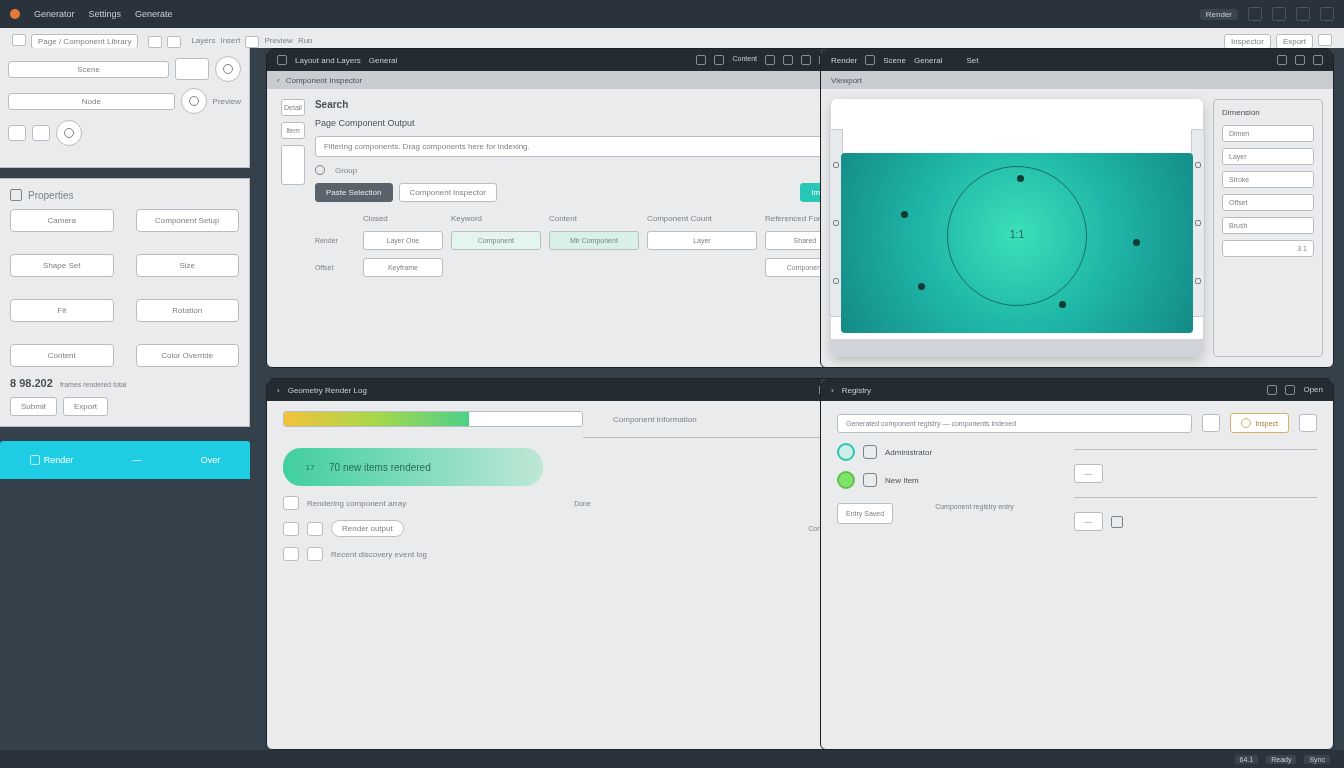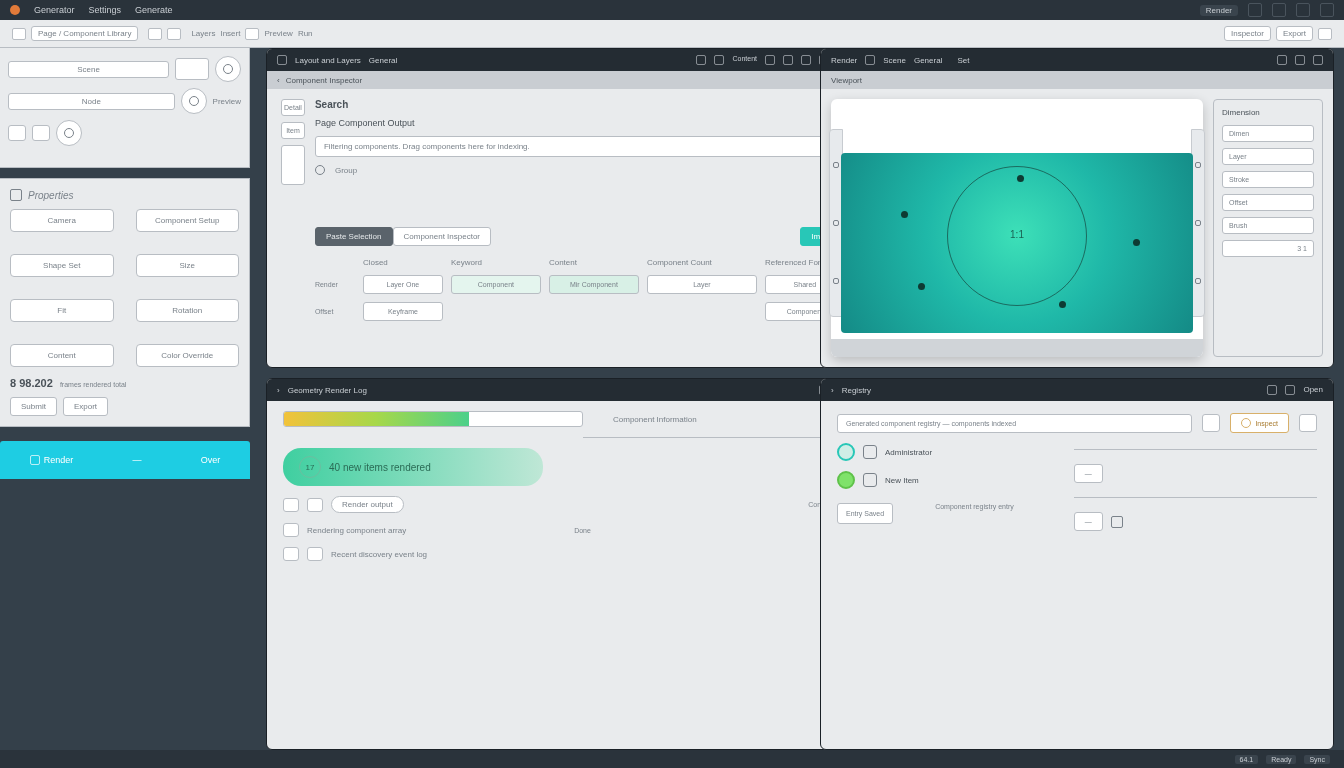--- a/index.html
+++ b/index.html
@@ -15,42 +15,42 @@
     --text-mid:#7a828a;
     --text-light:#c9ced3;
     --accent-teal:#28c7b7;
     --accent-green:#3dd6a4;
     --accent-cyan:#1ecde3;
     --accent-orange:#e27b3a;
   }
   *{box-sizing:border-box;margin:0;padding:0;font-family:"Segoe UI",Arial,sans-serif;}
   body{width:1344px;height:768px;background:var(--bg-dark);overflow:hidden;position:relative;font-size:10px;color:var(--text-mid);}
   
-  .app-chrome{height:20px;background:var(--bg-darker);display:flex;align-items:center;padding:0 10px;gap:14px;color:var(--text-light);font-size:9px;}
+  .app-chrome{height:28px;background:var(--bg-darker);display:flex;align-items:center;padding:0 10px;gap:14px;color:var(--text-light);font-size:9px;}
   .app-chrome .logo{width:10px;height:10px;border-radius:50%;background:var(--accent-orange);}
   .app-chrome .right{margin-left:auto;display:flex;gap:10px;align-items:center;}
   .app-chrome .chip{background:#3a444d;border-radius:3px;padding:1px 6px;font-size:8px;}
   .app-chrome .iconbtn{width:14px;height:14px;border:1px solid #4a545d;border-radius:2px;}
   
   .toolbar2{height:28px;background:var(--bg-lighter);border-bottom:1px solid var(--border);display:flex;align-items:center;gap:10px;padding:0 12px;font-size:8px;color:var(--text-mid);}
-  .toolbar2 .seg{display:flex;gap:5px;align-items:center;}
+  .toolbar2 .seg{display:flex;gap:5px;align-items:flex-start;}
   .toolbar2 .pill{border:1px solid var(--border);border-radius:3px;padding:2px 6px;background:#fff;}
   .toolbar2 .sq{width:14px;height:12px;border:1px solid var(--border);border-radius:2px;background:#fff;}
   .toolbar2 .spacer{flex:1;}
   
   .workspace{position:absolute;top:48px;left:0;right:0;bottom:18px;background:var(--bg-dark);}
   
   .left-dock{position:absolute;left:0;top:0;width:250px;bottom:0;}
   .ld-top{height:120px;background:var(--bg-lighter);border:1px solid var(--border);border-left:none;border-top:none;padding:8px;display:flex;flex-direction:column;gap:6px;}
   .ld-top .row{display:flex;gap:6px;align-items:center;}
   .ld-top .tag{border:1px solid var(--border);border-radius:3px;padding:3px 8px;background:#fff;font-size:8px;flex:1;text-align:center;}
   .ld-top .circ{width:26px;height:26px;border:1px solid var(--border);border-radius:50%;background:#fff;display:flex;align-items:center;justify-content:center;}
   .ld-top .circ::after{content:"";width:8px;height:8px;border:1px solid var(--text-mid);border-radius:50%;}
   .ld-mid{background:var(--bg-lighter);border:1px solid var(--border);border-left:none;margin-top:10px;padding:10px;}
-  .ld-mid .head{display:flex;align-items:center;gap:6px;margin-bottom:8px;font-style:italic;}
+  .ld-mid .head{display:flex;align-items:center;gap:6px;margin-bottom:8px;}
   .ld-mid .head .ico{width:12px;height:12px;border:1px solid var(--text-mid);border-radius:2px;}
   .ld-mid .grid{display:grid;grid-template-columns:1fr 1fr;gap:22px;}
   .ld-mid .cell{border:1px solid var(--border);border-radius:4px;padding:6px;background:#fff;font-size:8px;text-align:center;}
   .ld-mid .stat{margin-top:10px;font-size:11px;font-weight:600;color:var(--text-dark);}
   .ld-mid .btns{display:flex;gap:6px;margin-top:8px;}
   .ld-mid .btn{border:1px solid var(--border);border-radius:3px;padding:4px 10px;background:#fff;font-size:8px;}
   .ld-foot{margin-top:14px;height:38px;background:var(--accent-cyan);border-radius:3px 3px 0 0;display:flex;align-items:center;justify-content:space-around;color:#fff;font-size:9px;}
   .ld-foot .item{display:flex;align-items:center;gap:4px;}
   .ld-foot .dot{width:10px;height:10px;border:1px solid rgba(255,255,255,.7);border-radius:2px;}
   
@@ -61,21 +61,21 @@
   .panel .titlebar .micon{width:10px;height:10px;opacity:.6;border:1px solid var(--text-light);border-radius:2px;}
   .panel .subbar{height:18px;background:#c9cdd2;display:flex;align-items:center;padding:0 10px;font-size:8px;color:var(--text-dark);gap:6px;}
   .panel .body{flex:1;padding:10px 14px;display:flex;gap:10px;}
   
   .ct-side{width:56px;display:flex;flex-direction:column;gap:6px;}
   .ct-side .tab{border:1px solid var(--border);border-radius:3px;padding:4px 2px;background:#fff;font-size:7px;text-align:center;}
   .ct-main{flex:1;display:flex;flex-direction:column;gap:8px;position:relative;}
   .ct-main h4{font-size:10px;color:var(--text-dark);font-weight:700;}
   .ct-main .sub{font-size:9px;color:var(--text-dark);}
   .searchbox{border:1px solid var(--border);border-radius:3px;background:#fff;padding:5px 8px;font-size:8px;color:var(--text-mid);}
-  .chiprow{display:flex;gap:0;align-items:flex-start;margin-top:44px;}
+  .chiprow{display:flex;gap:6px;align-items:flex-start;}
   .chiprow .chip{border:1px solid var(--border);border-radius:3px;padding:4px 10px;font-size:8px;background:#fff;}
   .chiprow .chip.dark{background:#5a636b;color:#e5e8ea;border-color:#5a636b;}
   .chiprow .chip.teal{background:var(--accent-teal);color:#fff;border-color:var(--accent-teal);}
   .sectionrow{display:flex;gap:10px;align-items:center;font-size:8px;color:var(--text-mid);}
   .tablehead{display:grid;grid-template-columns:40px 80px 90px 90px 110px 80px;gap:8px;font-size:8px;color:var(--text-mid);margin-top:4px;}
   .tablerow{display:grid;grid-template-columns:40px 80px 90px 90px 110px 80px;gap:8px;align-items:center;}
   .tablerow .cell{border:1px solid var(--border);border-radius:3px;padding:5px 6px;font-size:7px;background:#fff;text-align:center;}
   .tablerow .cell.soft{background:#e4f5ee;}
   .tablerow .cell.soft2{background:#d8f0e6;}
   
@@ -301,50 +301,50 @@
       <div class="cb-body">
         <div style="display:flex;gap:30px;align-items:center">
           <div class="progress">
             <div class="fill" style="width:62%"></div>
           </div>
           <span class="lbl">Component Information</span>
         </div>
         <div style="height:1px;background:var(--border);width:360px;margin-left:300px"></div>
         <div class="pillbig">
           <span class="num">17</span>
-          <span>40 new items rendered</span>
+          <span>70 new items rendered</span>
+        </div>
+        <div class="listline">
+          <span class="sq"></span>
+          <span>Rendering component array</span>
+          <span style="margin-left:160px;font-size:7px">Done</span>
         </div>
         <div class="listline">
           <span class="sq"></span>
           <span class="sq"></span>
           <span class="pill">Render output</span>
           <span style="margin-left:auto;font-size:7px;color:var(--text-mid)">Cont</span>
-        </div>
-        <div class="listline">
-          <span class="sq"></span>
-          <span>Rendering component array</span>
-          <span style="margin-left:160px;font-size:7px">Done</span>
         </div>
         <div class="listline">
           <span class="sq"></span>
           <span class="sq"></span>
           <span>Recent discovery event log</span>
         </div>
       </div>
     </div>
   </div>
 
   <div class="right-col">
     <div class="panel" style="height:320px">
       <div class="titlebar">
         <span>Render</span>
         <span class="micon"></span>
         <span>Scene</span>
         <span>General</span>
-        <span style="margin-left:7px">Set</span>
+        <span style="margin-left:16px">Set</span>
         <div class="right">
           <span class="micon"></span>
           <span class="micon"></span>
           <span class="micon"></span>
         </div>
       </div>
       <div class="subbar">
           <span>Viewport</span>
         </div>
       <div class="rt-body">

